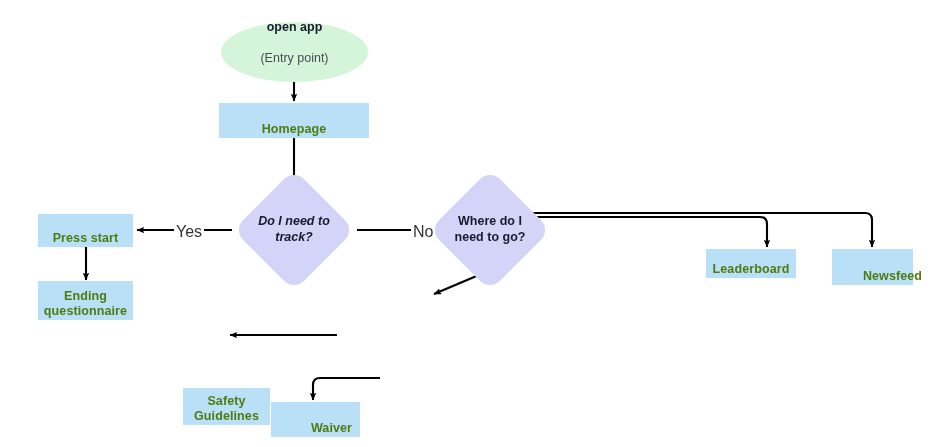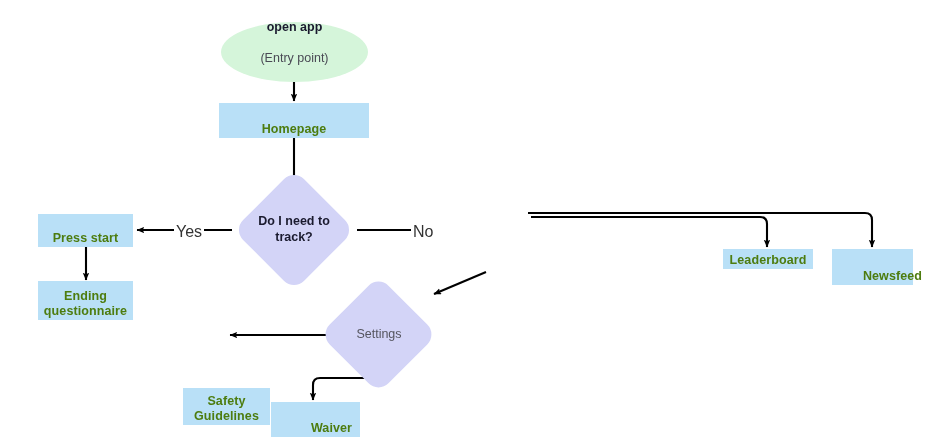--- a/index.html
+++ b/index.html
@@ -151,50 +151,51 @@
       <span class="line2">(Entry point)</span>
     </span>
   </div>
 
   <div class="node rect" style="left:219px; top:103px; width:150px; height:35px;">
     <span class="node-label">Homepage</span>
   </div>
 
   <div class="diamond-wrap" style="left:251px; top:187px; width:86px; height:86px;">
     <div class="diamond-shape"></div>
-    <div class="diamond-text" style="width:120px; left:-17px;">
+    <div class="diamond-text" style="width:120px; left:-17px;font-style:italic;">
       <span class="node-label">Do I need to
 track?</span>
     </div>
   </div>
 
+  <div class="diamond-wrap" style="left:447px; top:187px; width:86px; height:86px;">
+    <div class="diamond-shape"></div>
+    <div class="diamond-text" style="width:122px; left:-18px;">
+      <span class="node-label">Where do I
+need to go?</span>
+    </div>
+  </div>
 
   <div class="node rect" style="left:38px; top:214px; width:95px; height:33px;">
     <span class="node-label">Press start</span>
   </div>
 
   <div class="node rect" style="left:38px; top:281px; width:95px; height:39px;">
     <span class="node-label">Ending
 questionnaire</span>
   </div>
 
-  <div class="node rect" style="left:723px; top:249px; width:90px; height:20px;">
+  <div class="node rect" style="left:706px; top:249px; width:90px; height:29px;">
     <span class="node-label">Leaderboard</span>
   </div>
 
   <div class="node rect" style="left:832px; top:249px; width:81px; height:36px;padding-left:40px;">
     <span class="node-label">Newsfeed</span>
   </div>
 
-  <div class="diamond-wrap" style="left:337px; top:293px; width:83px; height:83px;">
-    <div class="diamond-shape"></div>
-    <div class="diamond-text diamond-muted" style="width:110px; left:-13px;">
-      <span class="node-label">Settings</span>
-    </div>
-  </div>
 
   <div class="node rect" style="left:183px; top:344px; width:87px; height:37px;margin-top:44px;">
     <span class="node-label">Safety
 Guidelines</span>
   </div>
 
   <div class="node rect" style="left:271px; top:402px; width:89px; height:35px;padding-left:32px;">
     <span class="node-label">Waiver</span>
   </div>
 

